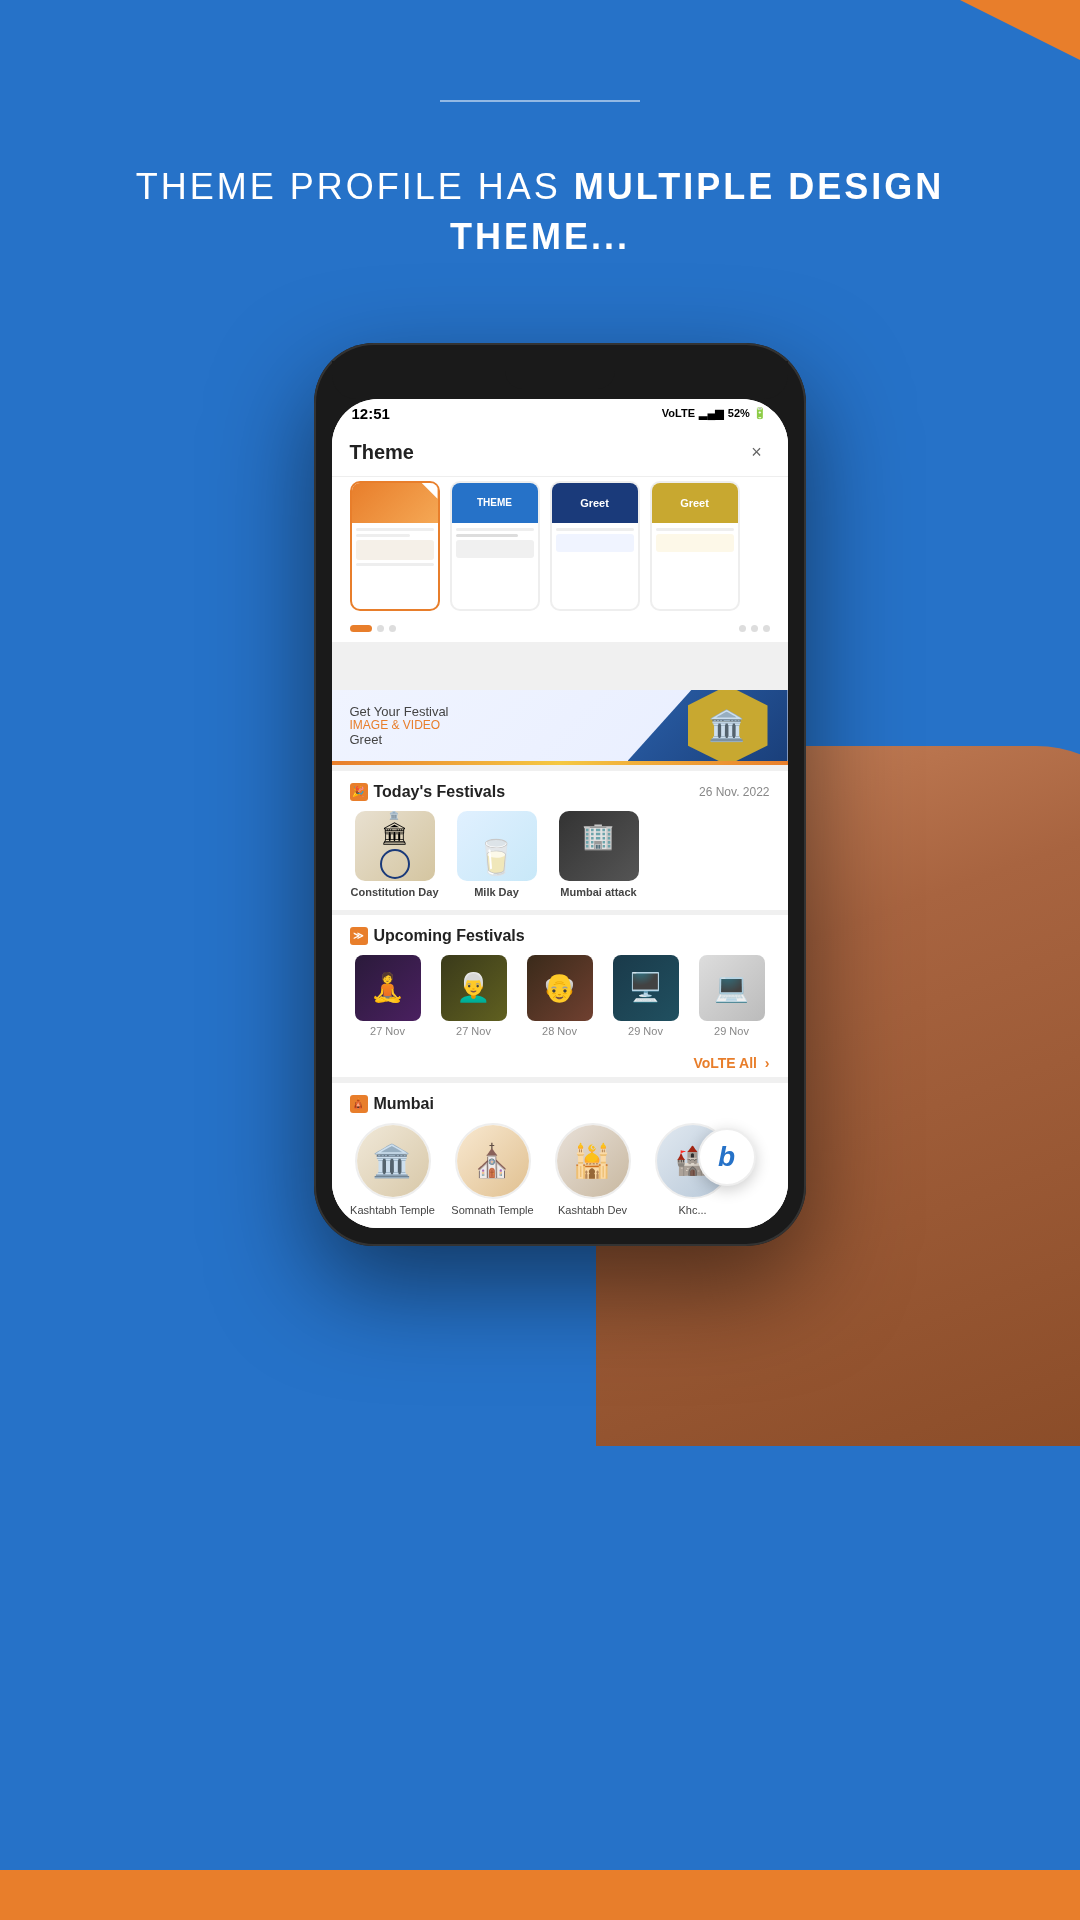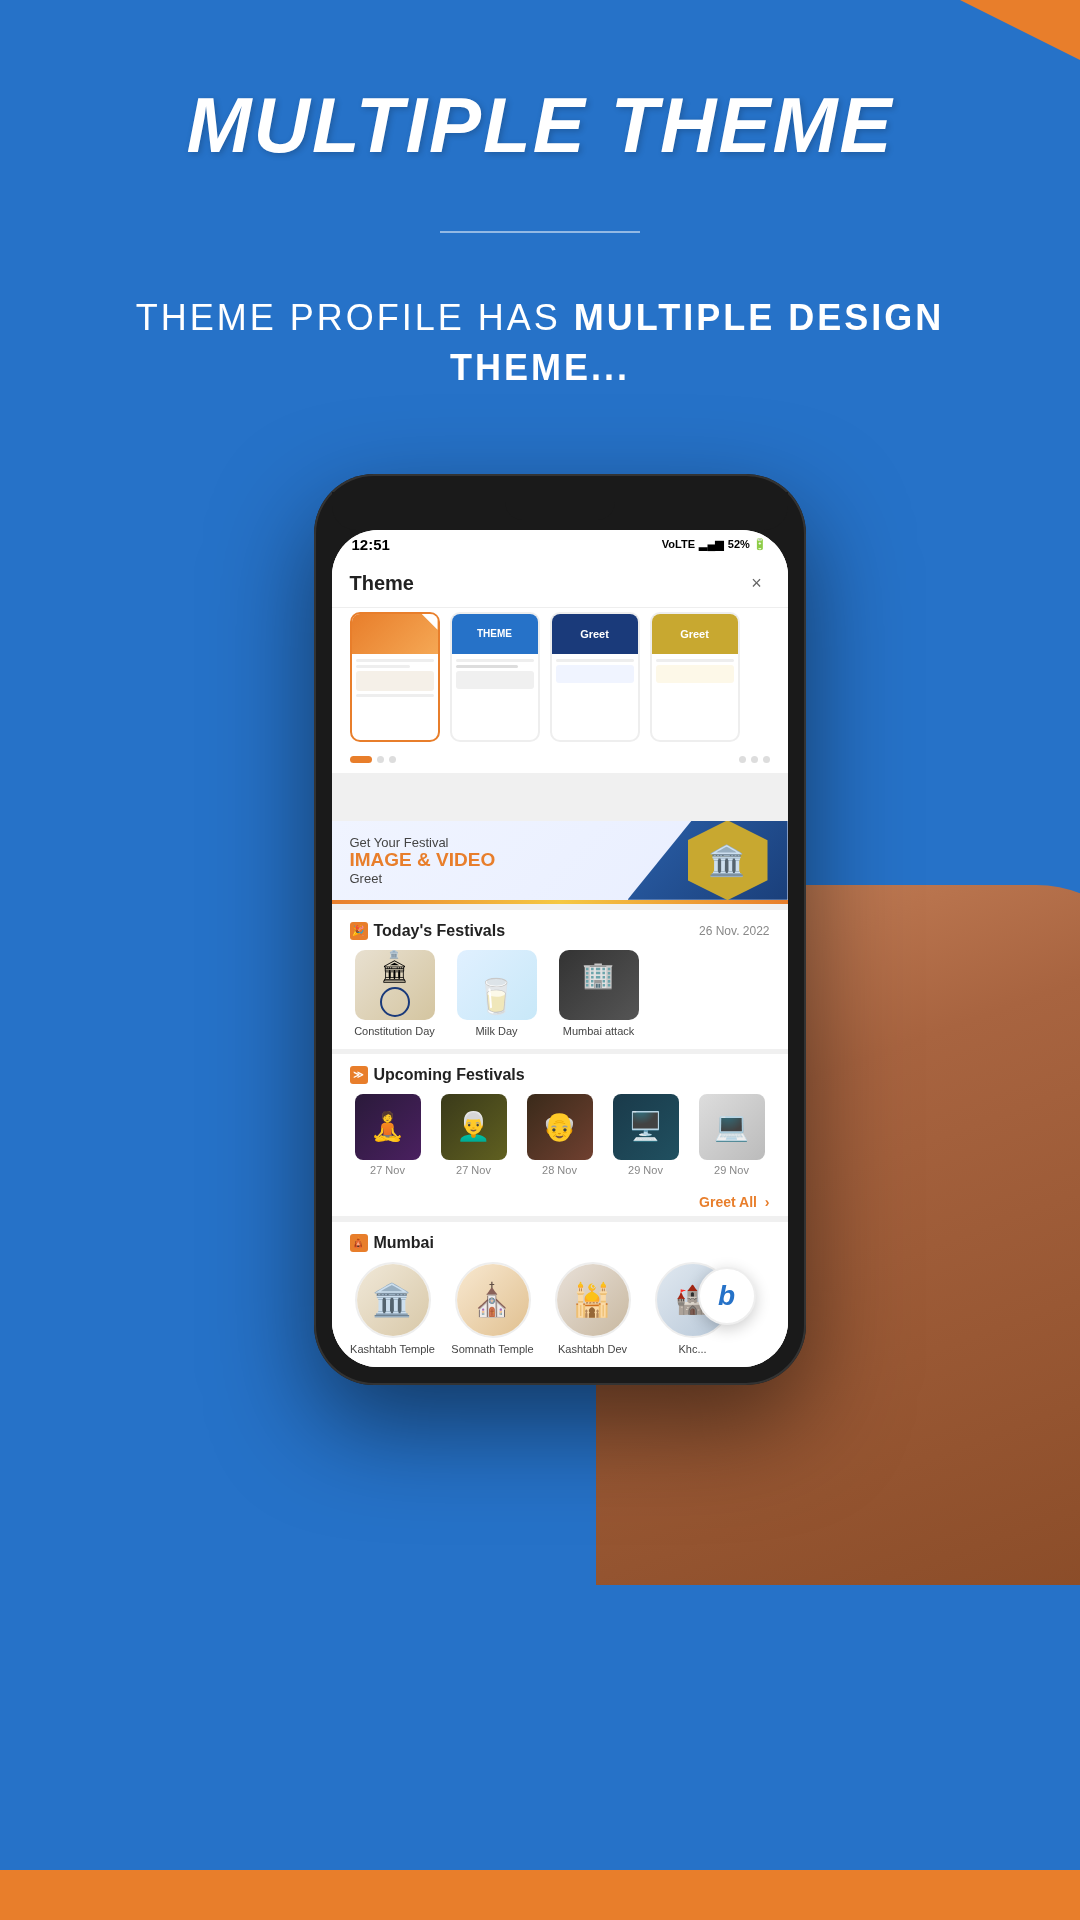--- a/index.html
+++ b/index.html
@@ -201,22 +201,22 @@
     }
 
     .festival-text-small {
       font-size: 13px;
       color: #444;
       position: relative;
       z-index: 2;
     }
 
     .festival-text-large {
-      font-size: 19px;
-      font-weight: 700;
+      font-size: 12px;
+      font-weight: 400;
       color: #E87E2B;
       position: relative;
       z-index: 2;
       line-height: 1.1;
     }
 
     .festival-text-wishes {
       font-size: 13px;
       color: #444;
       position: relative;
@@ -306,20 +306,21 @@
       height: 70px;
       border-radius: 10px;
       margin-bottom: 5px;
       overflow: hidden;
     }
 
     .festival-label {
       font-size: 11px;
       color: #444;
       text-align: center;
+      font-weight: bold;
     }
 
     
     .constitution-img {
       background: linear-gradient(135deg, #e8e0d0 0%, #d4c5a0 100%);
       width: 100%;
       height: 100%;
       display: flex;
       align-items: center;
       justify-content: center;
@@ -521,21 +522,20 @@
   </style>
 </head>
 <body>
 
 <div class="corner-accent"></div>
 
 <div class="bottom-accent"></div>
 
 <div class="page-content">
 
-  <h1 class="main-title">MULTIPLE THEME</h1>
 
   <div class="divider"></div>
 
   <p class="subtitle">
     <span>THEME PROFILE HAS </span><strong>MULTIPLE DESIGN THEME...</strong>
   </p>
 
   <div class="phone-container">
 
     <div class="hand-bg"></div>
@@ -722,21 +722,21 @@
                   <div class="upcoming-img upcoming-img-5">
                     <div class="img-placeholder" style="font-size:28px;">💻</div>
                   </div>
                   <span class="upcoming-date">29 Nov</span>
                 </div>
 
               </div>
             </div>
 
             <div class="view-all">
-              <span>Greet All</span>
+              <span>VoLTE All</span>
               <span class="view-all-arrow">›</span>
             </div>
 
             <div class="temples-section">
               <div class="section-header">
                 <div class="section-title">
                   <div class="section-icon">🛕</div>
                   <span>Mumbai</span>
                 </div>
               </div>

